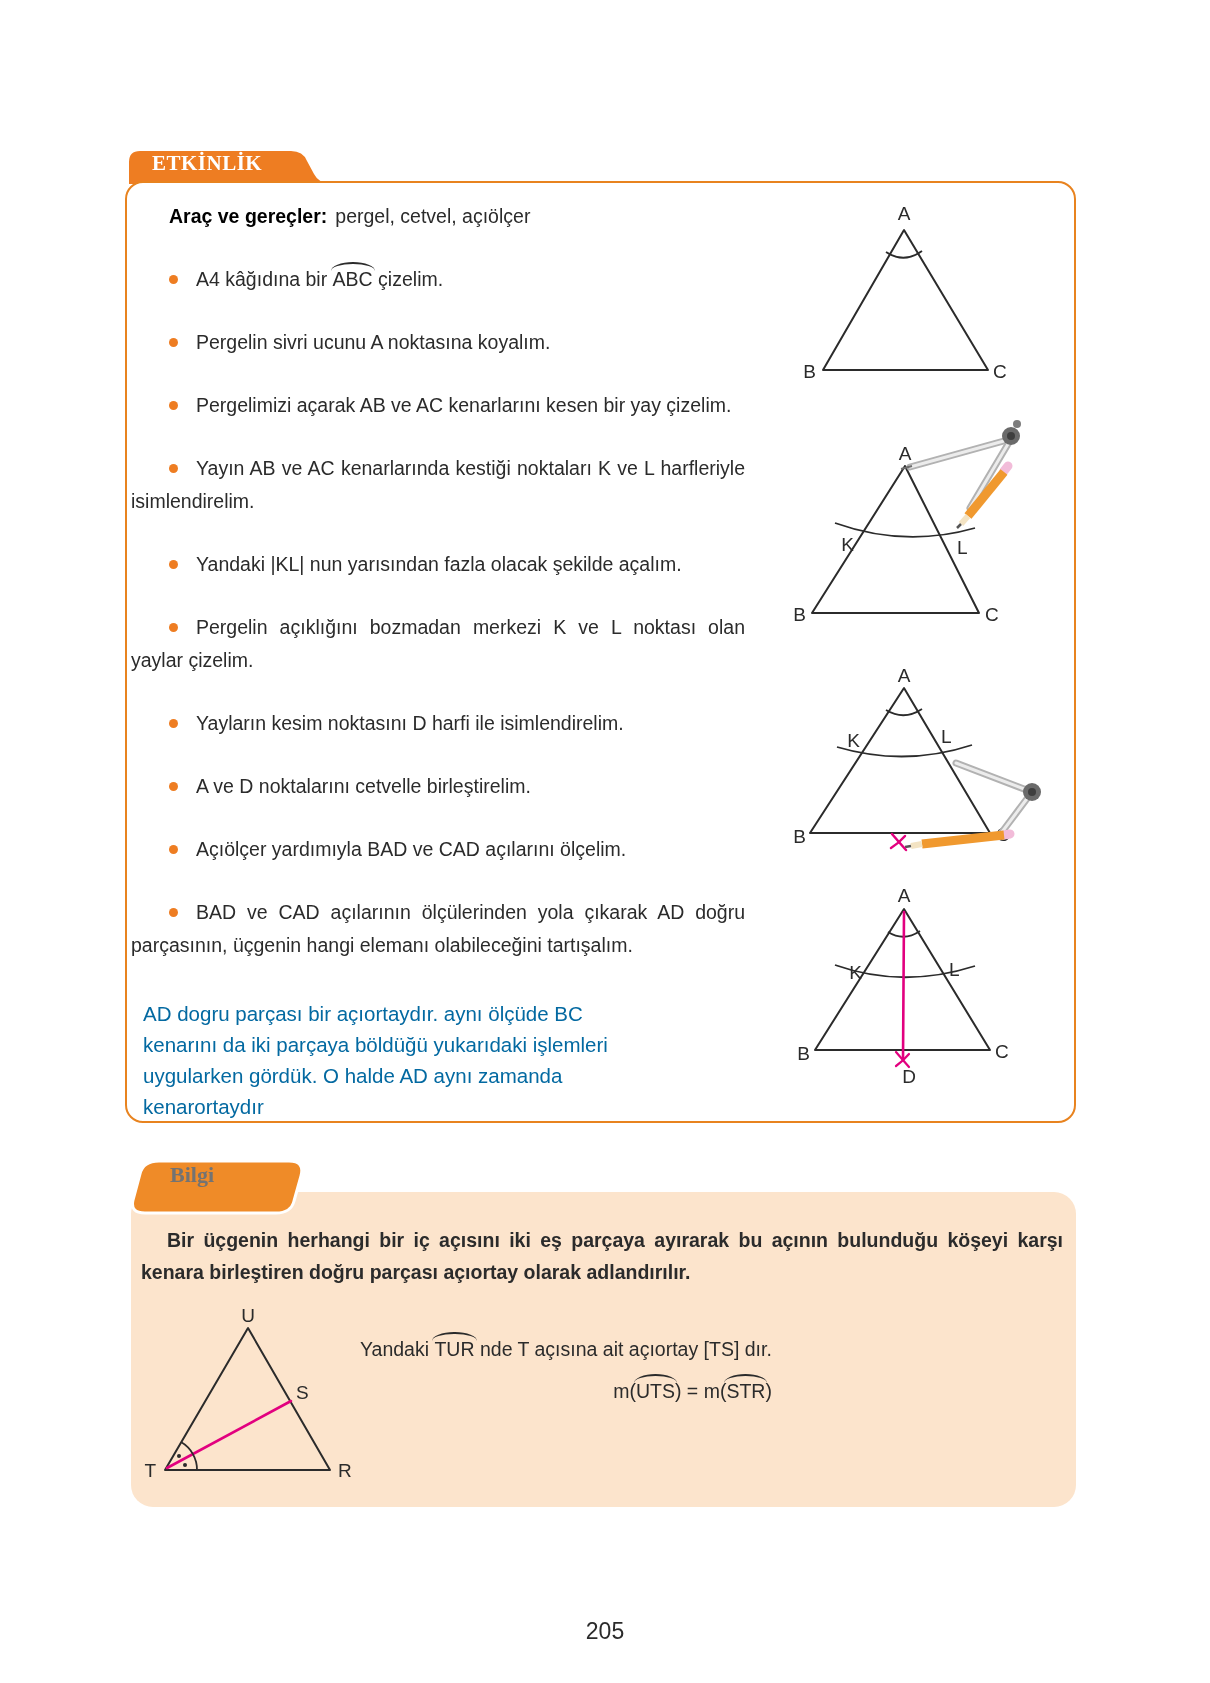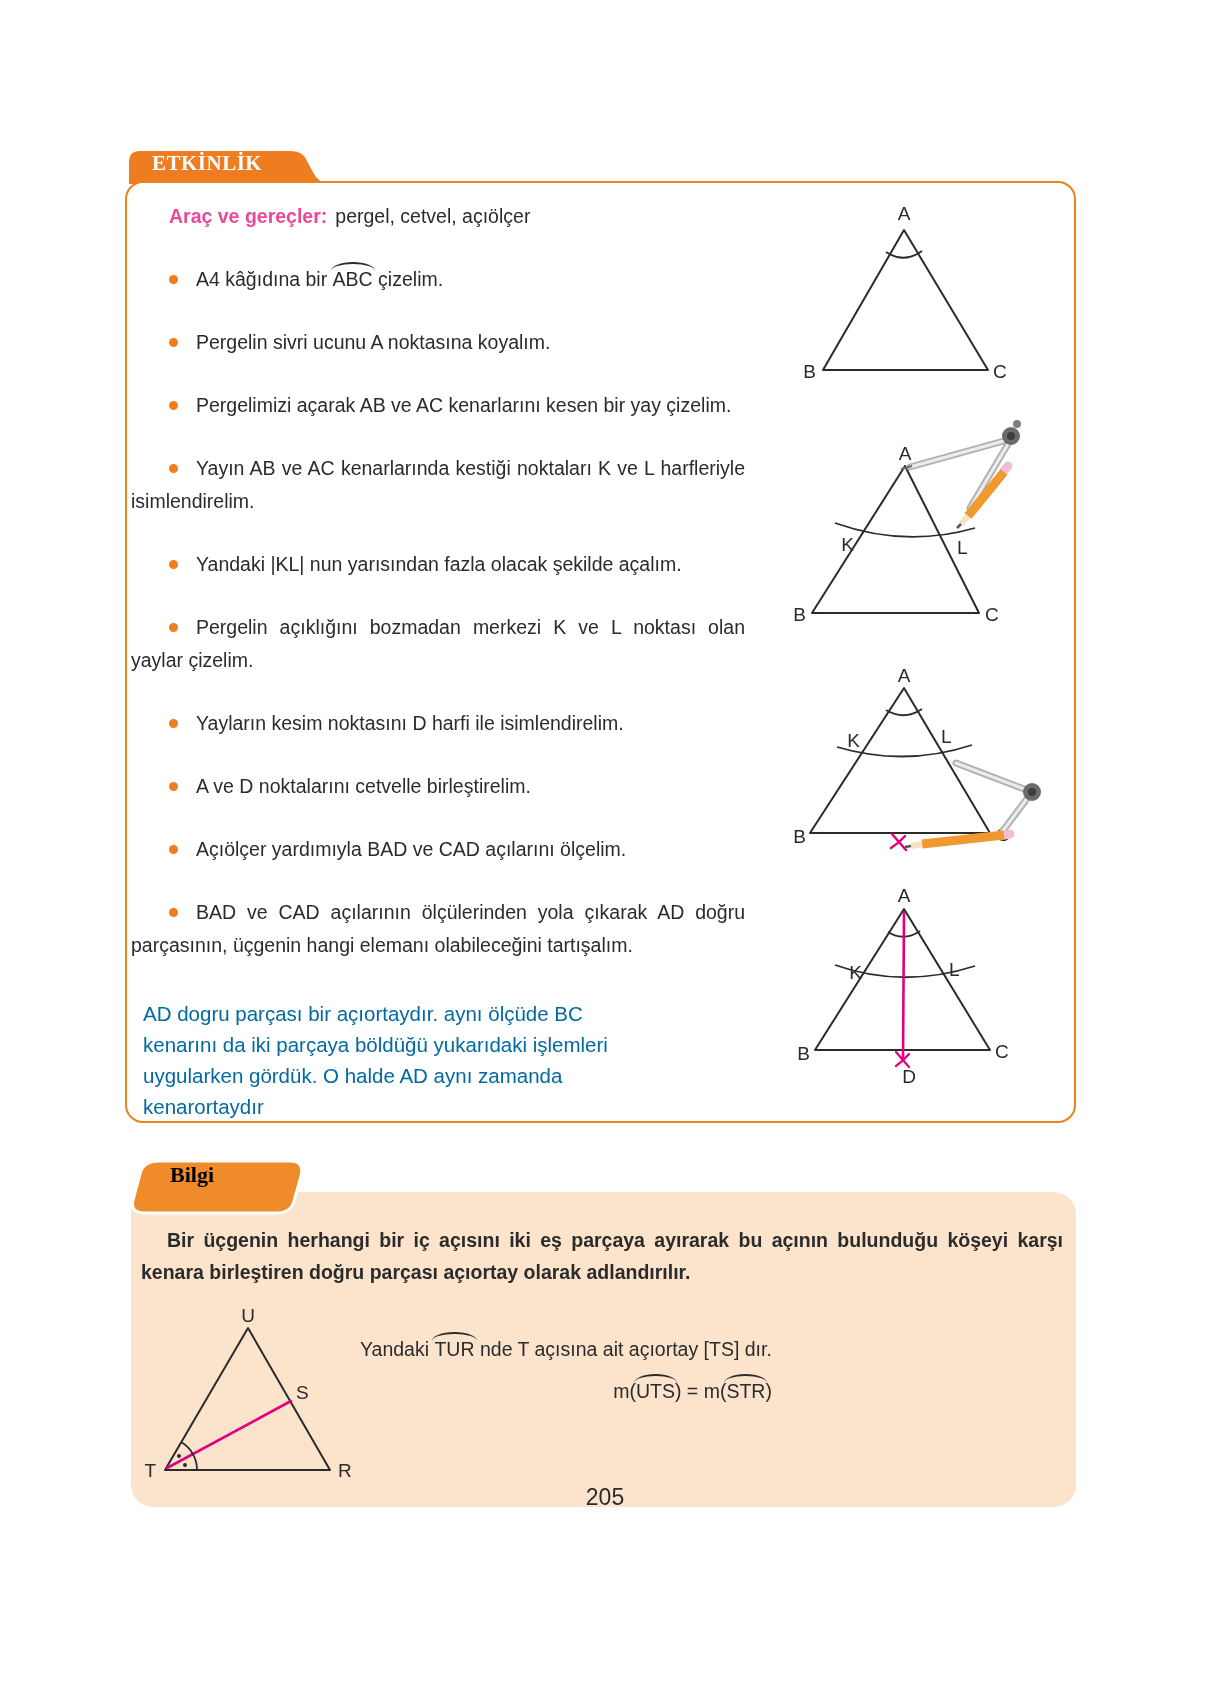--- a/index.html
+++ b/index.html
@@ -26,21 +26,21 @@
   }
 
   
   .activity-text {
     position:absolute; left:131px; top:200px; width:614px;
     font-size:19.5px; line-height:33px; text-align:justify;
   }
   .activity-text p { margin:30px 0 0 0; text-indent:38px; }
   .activity-text p.tools { margin:0; }
   .activity-text p.bullet-first { }
-  .tools-label { color:#ec4899; font-weight:bold; margin-right:8px; }
+  .tools-label { color:#000000; font-weight:bold; margin-right:8px; }
   .dot {
     display:inline-block; width:9px; height:9px; border-radius:50%;
     background:#ee7d22; margin-right:18px; vertical-align:2px;
   }
 
   
   .hat { position:relative; }
   .hat::before {
     content:""; position:absolute; left:-2px; right:-2px; top:-6px; height:7px;
     border-top:2px solid #2b2b2b;
@@ -59,32 +59,32 @@
   #fig3 { left:780px; top:640px; }
   #fig4 { left:780px; top:860px; }
 
   
   .info-box {
     position:absolute; left:131px; top:1192px; width:945px; height:315px;
     background:#fce4cc; border-radius:22px;
   }
   .bilgi-badge-svg { position:absolute; left:129px; top:1156px; }
   .bilgi-label {
-    position:absolute; left:170px; top:1162px; color:#000000;
+    position:absolute; left:170px; top:1162px; color:#737373;
     font-family:"Liberation Serif", serif; font-weight:bold; font-size:22px;
   }
   .info-text {
     position:absolute; left:141px; top:1204px; width:922px;
     font-size:19.5px; line-height:32px; text-align:justify; text-indent:26px;font-weight:bold;
   }
   .tur-fig { position:absolute; left:140px; top:1308px; }
   .example-text { position:absolute; left:360px; top:1328px; font-size:19.5px; line-height:42px;text-align:right; }
 
   .page-number {
-    position:absolute; left:0; top:1484px; width:1210px;
+    position:absolute; left:0; top:1618px; width:1210px;
     text-align:center; font-size:23px;
   }
 </style>
 </head>
 <body>
 
 <svg class="etk-tab-svg" width="260" height="36">
   <path d="M2,36 V14 Q2,3 13,3 H164 Q176,3 180,13 L187,26 Q192,36 205,36 Z" fill="#ee7d22"></path>
 </svg>
 <div class="etk-tab-label">ETKİNLİK</div>

